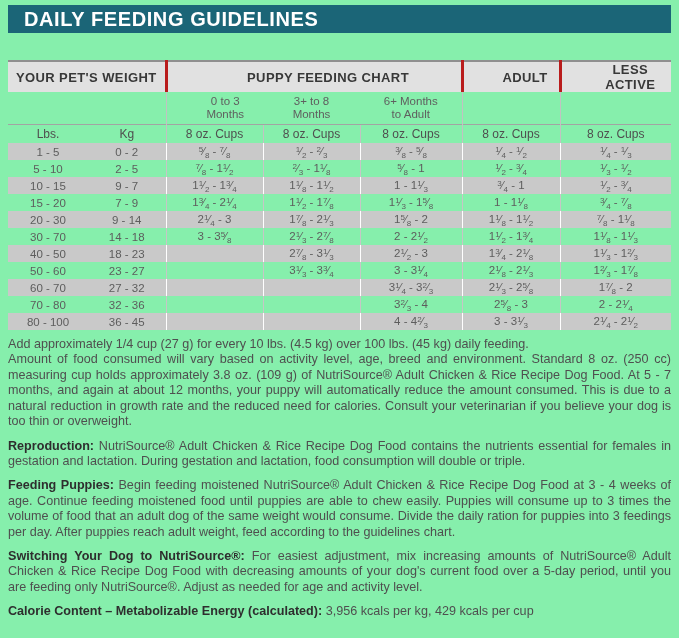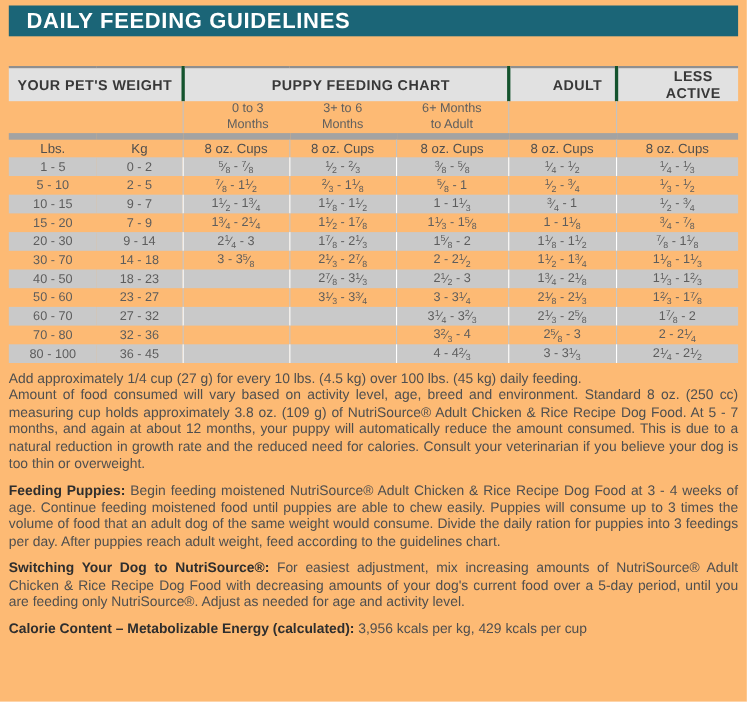--- a/index.html
+++ b/index.html
@@ -1,21 +1,21 @@
 <!DOCTYPE html>
 <html><head>
 <meta charset="utf-8">
 <style>
   * { margin: 0; padding: 0; box-sizing: border-box; }
   html, body { background: #fff; }
   .page {
     position: relative;
     width: 679px;
     height: 638px;
-    background: #fdba74;
+    background: #86efac;
     font-family: "Liberation Sans", sans-serif;
     overflow: hidden;
   }
   
   .title-bar {
     margin: 5px 8px 0 8px;
     height: 28px;
     background: #1b6577;
     display: flex;
     align-items: center;
@@ -37,37 +37,37 @@
   }
   tr.group-row th {
     background: #e1e1e1;
     border-top: 2px solid #8f8f8f;
     height: 24px;
     font-size: 13px;
     font-weight: bold;
     color: #383838;
     letter-spacing: 0.4px;
   }
-  tr.group-row th.gdiv { border-left: 3px solid #14532d; padding-left: 28px; }
+  tr.group-row th.gdiv { border-left: 3px solid #b91c1c; padding-left: 28px; }
   tr.age-row th {
     height: 32px;
     font-size: 11.5px;
     font-weight: normal;
     color: #5f5f5f;
     white-space: pre-line;
     line-height: 1.15;
     vertical-align: middle;
   }
   tr.age-row th.mdiv { border-left: 1px solid #c2c2c2; padding-left: 21px; }
   tr.unit-row th {
     height: 19px;
     font-size: 12px;
     font-weight: normal;
     color: #4f4f4f;
-    border-top: 6px solid #a3a3a3;
+    border-top: 1px solid #a3a3a3;
     vertical-align: middle;
   }
   tr.unit-row th:nth-child(n+3) { border-left: 1px solid #c2c2c2; }
   tbody td {
     height: 17px;
     font-size: 11.5px;
     color: #5d5d5d;
     vertical-align: middle;
   }
   tbody td:nth-child(n+3) { border-left: 1px solid #c6c6c6; }
@@ -116,21 +116,21 @@
       <tr class="group-row">
         <th colspan="2">YOUR PET'S WEIGHT</th>
         <th colspan="3" class="gdiv">PUPPY FEEDING CHART</th>
         <th class="gdiv">ADULT</th>
         <th class="gdiv">LESS ACTIVE</th>
       </tr>
       <tr class="age-row">
         <th colspan="2"></th>
         <th class="mdiv">0 to 3
 Months</th>
-        <th>3+ to 6
+        <th>3+ to 8
 Months</th>
         <th>6+ Months
 to Adult</th>
         <th class="mdiv"></th>
         <th class="mdiv"></th>
       </tr>
       <tr class="unit-row">
         <th>Lbs.</th>
         <th>Kg</th>
         <th>8 oz. Cups</th>
@@ -241,20 +241,23 @@
           <td>2<span class="fr"><sup>1</sup><span class="sl">⁄</span><sub>4</sub></span> - 2<span class="fr"><sup>1</sup><span class="sl">⁄</span><sub>2</sub></span></td>
         </tr>
       </tbody>
   </table>
 
   <div class="notes">
     <div class="line">Add approximately 1/4 cup (27 g) for every 10 lbs. (4.5 kg) over 100 lbs. (45 kg) daily feeding.</div>
     <div class="para">Amount of food consumed will vary based on activity level, age, breed and environment. Standard 8 oz. (250 cc) measuring cup holds approximately 3.8 oz. (109 g) of NutriSource® Adult Chicken &amp; Rice Recipe Dog Food. At 5 - 7 months, and again at about 12 months, your puppy will automatically reduce the amount consumed. This is due to a natural reduction in growth rate and the reduced need for calories. Consult your veterinarian if you believe your dog is too thin or overweight.</div>
 
     <div class="section">
+      <b>Reproduction:</b><span> NutriSource® Adult Chicken &amp; Rice Recipe Dog Food contains the nutrients essential for females in gestation and lactation. During gestation and lactation, food consumption will double or triple.</span>
+    </div>
+    <div class="section">
       <b>Feeding Puppies:</b><span> Begin feeding moistened NutriSource® Adult Chicken &amp; Rice Recipe Dog Food at 3 - 4 weeks of age. Continue feeding moistened food until puppies are able to chew easily. Puppies will consume up to 3 times the volume of food that an adult dog of the same weight would consume. Divide the daily ration for puppies into 3 feedings per day. After puppies reach adult weight, feed according to the guidelines chart.</span>
     </div>
     <div class="section">
       <b>Switching Your Dog to NutriSource®:</b><span> For easiest adjustment, mix increasing amounts of NutriSource® Adult Chicken &amp; Rice Recipe Dog Food with decreasing amounts of your dog's current food over a 5-day period, until you are feeding only NutriSource®. Adjust as needed for age and activity level.</span>
     </div>
     <div class="calorie">
       <b>Calorie Content – Metabolizable Energy (calculated):</b><span> 3,956 kcals per kg, 429 kcals per cup</span>
     </div>
   </div>
 

